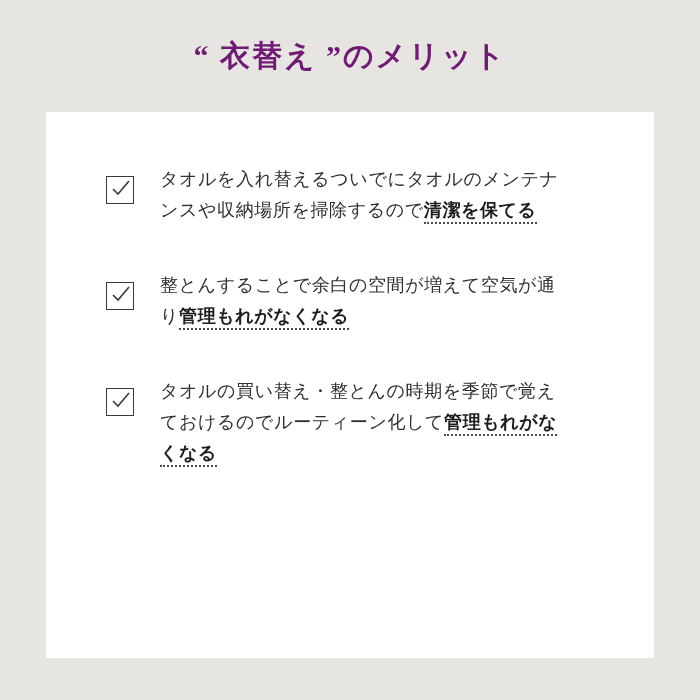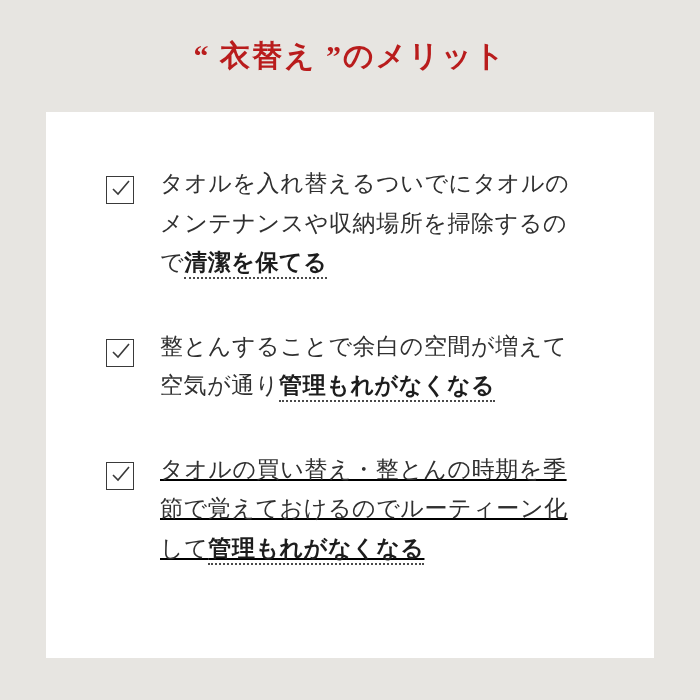--- a/index.html
+++ b/index.html
@@ -20,21 +20,21 @@
     box-sizing: border-box;
   }
   .headline {
     position: absolute;
     top: 36px;
     left: 0;
     width: 700px;
     text-align: center;
     font-size: 30px;
     letter-spacing: 2px;
-    color: #b91c1c;
+    color: #701a75;
     font-weight: 600;
     font-family: "Liberation Serif", serif;
   }
   .card {
     position: absolute;
     top: 112px;
     left: 46px;
     width: 608px;
     height: 546px;
     background: #ffffff;
@@ -43,37 +43,37 @@
     position: absolute;
     top: 52px;
     left: 60px;
     width: 500px;
   }
   .item {
     display: flex;
     align-items: flex-start;
     margin-bottom: 44px;
   }
-  .item:last-child { margin-bottom: 0; text-decoration: underline; }
+  .item:last-child { margin-bottom: 0; }
   .checkbox {
     flex: 0 0 auto;
     width: 26px;
     height: 26px;
     border: 1.5px solid #3a3a3a;
     margin-right: 26px;
     margin-top: 12px;
     position: relative;
   }
   .checkbox svg {
     position: absolute;
     left: 3px;
     top: 1px;
   }
   .text {
-    font-size: 23px;
+    font-size: 18px;
     line-height: 1.72;
     color: #303030;
     font-family: "Liberation Serif", serif;
     letter-spacing: 0.6px;
     width: 410px;
   }
   .em {
     font-weight: 700;
     color: #1d1d1d;
     border-bottom: 2.5px dotted #4a4a4a;

